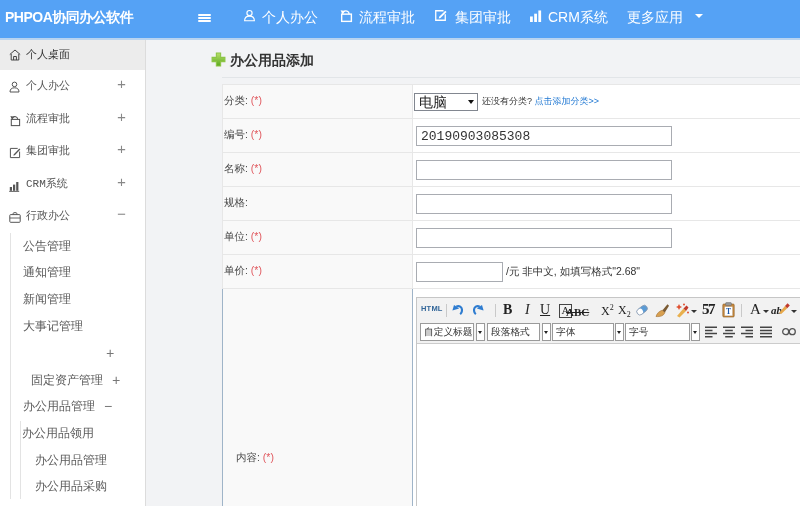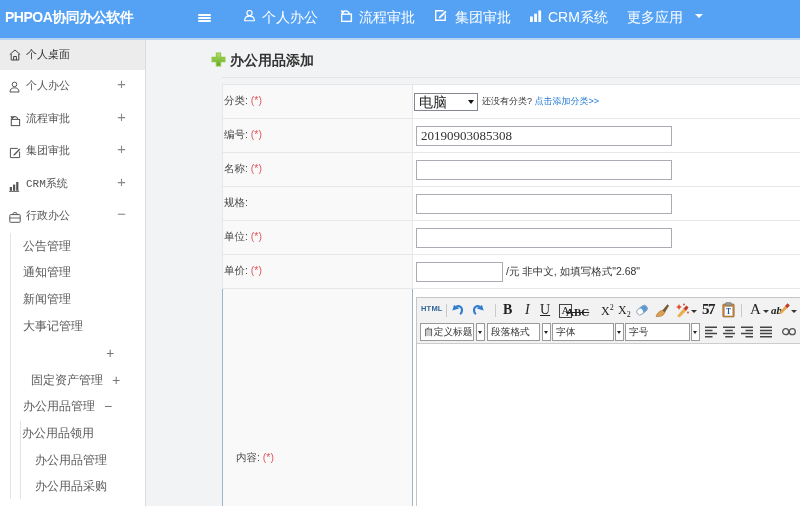--- a/index.html
+++ b/index.html
@@ -30,21 +30,21 @@
 
 #title { position:absolute; left:230px; top:52px; font-size:14px; font-weight:bold; color:#333; }
 #title-line { position:absolute; left:222px; top:77px; width:578px; height:1px; background:#e2e5e8; }
 
 #tbl { position:absolute; left:222px; top:84px; width:790px; height:500px; background:#fff; border-top:1px solid #e7e7e7; border-left:1px solid #e7e7e7; }
 .row { position:absolute; left:0; width:789px; border-bottom:1px solid #e7e7e7; }
 .lbl { position:absolute; left:0; top:0; bottom:0; width:190px; background:#f9f9f9; border-right:1px solid #e7e7e7; }
 .lbl span.t { position:absolute; left:1px; font-size:10.5px; color:#4a4a4a; }
 .star { color:#e0595f; }
 .fld { position:absolute; left:191px; top:0; bottom:0; right:0; background:#fff; }
-.inp { position:absolute; left:2px; height:20px; border:1px solid #a9acb2; background:#fff; font-size:13px; color:#333; padding:0 4px; font-family:Liberation Serif, serif; line-height:18px; }
+.inp { position:absolute; left:2px; height:20px; border:1px solid #a9acb2; background:#fff; font-size:13px; color:#333; padding:0 4px; font-family:Liberation Mono, monospace; line-height:18px; }
 
 
 .sel { position:absolute; left:0px; top:8px; width:64px; height:18px; border:1px solid #828790; background:#fff; font-size:14px; color:#222; line-height:16px; padding-left:4px; }
 .sel .car { position:absolute; right:3px; top:6px; width:0; height:0; border-left:3.8px solid transparent; border-right:3.8px solid transparent; border-top:4.5px solid #111; }
 .ftext { position:absolute; font-size:10px; color:#333; }
 a.lk { color:#1d76d2; text-decoration:none; font-size:9px; }
 
 
 #editor { position:absolute; left:2px; top:8px; width:600px; height:280px; border:1px solid #c6c6c6; background:#fff; }
 #tbar { position:absolute; left:0; top:0; width:598px; height:46px; background:#f2f2f2; border-bottom:1px solid #ccc; }

